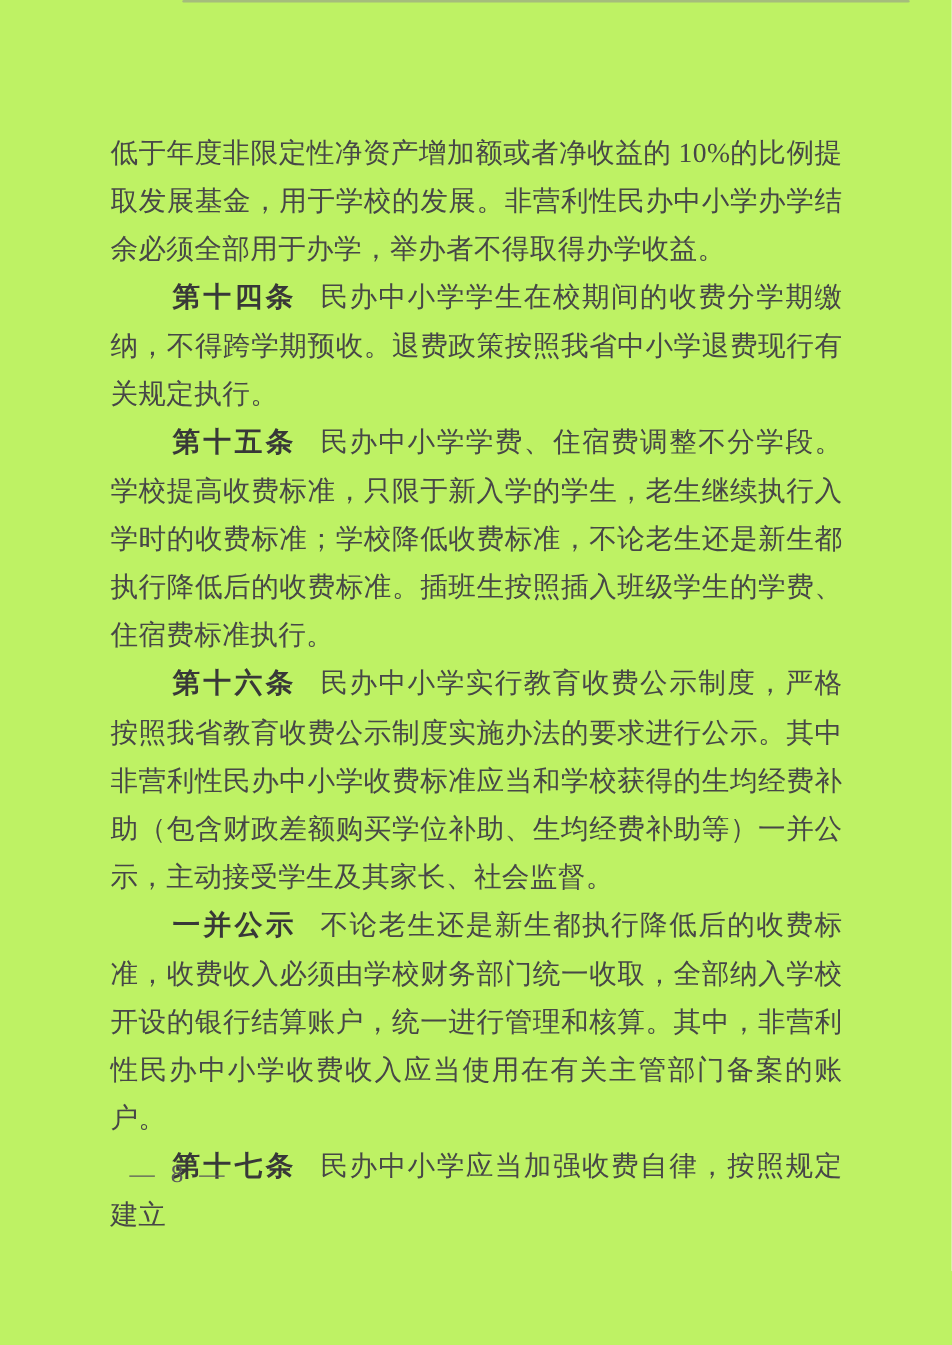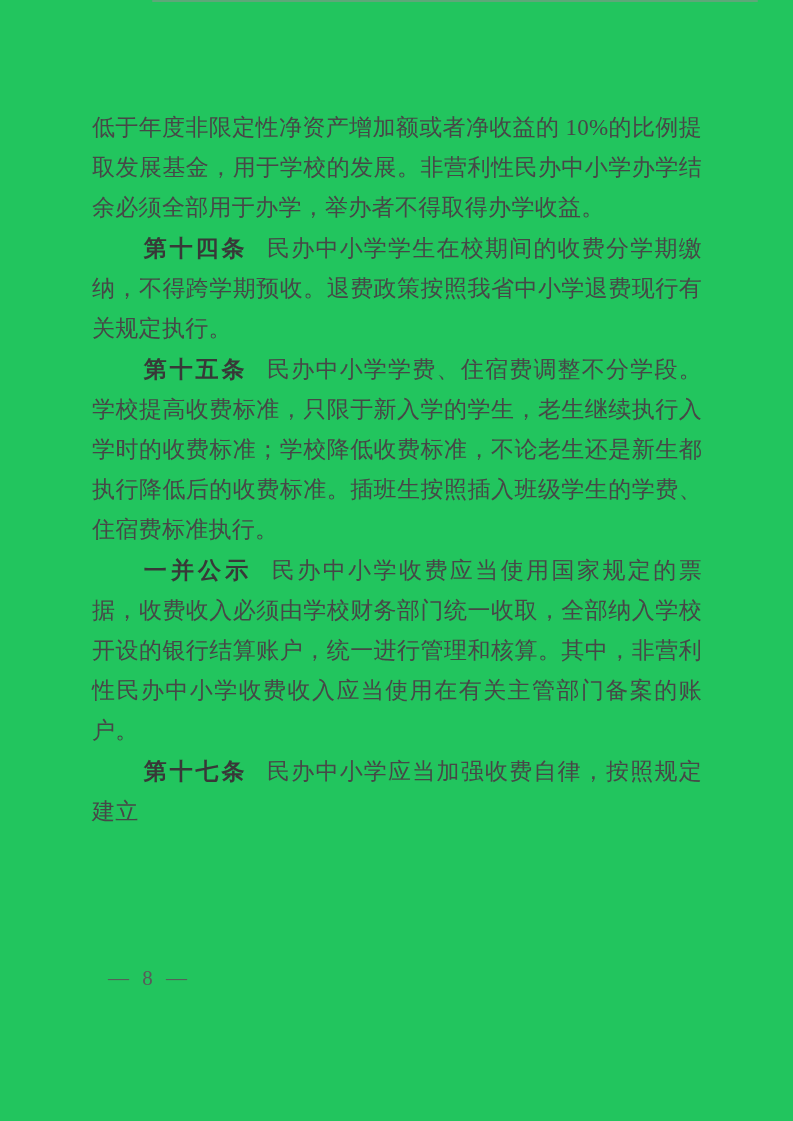--- a/index.html
+++ b/index.html
@@ -10,21 +10,21 @@
     width: 793px;
     height: 1121px;
     position: relative;
     background: #ffffff;
     font-family: "Liberation Serif", "DejaVu Serif", serif;
     overflow: hidden;
   }
   .page {
     position: absolute;
     inset: 0;
-    background: #22c55e;
+    background: #bef264;
   }
   
   .scan-line {
     position: absolute;
     top: 0;
     left: 152px;
     width: 606px;
     height: 2px;
     background: #8f8f8f;
     opacity: 0.55;
@@ -44,21 +44,21 @@
   .para {
     margin: 0;
     text-align: justify;
   }
   .para.indent {
     text-indent: 2.25em;
   }
   .term {
     font-weight: bold;
     color: #383838;
-    font-family: Liberation Sans, sans-serif;
+    font-family: Liberation Mono, monospace;
     letter-spacing: 2px;
     margin-right: 0.85em;
   }
   .page-footer {
     position: absolute;
     left: 108px;
     top: 966px;
     font-size: 21px;
     line-height: 24px;
     color: #5a5a5a;
@@ -69,18 +69,19 @@
 </head>
 <body>
 
 <div class="page">
   <div class="scan-line"></div>
 
   <div class="doc-body">
       <p class="para"><span>低于年度非限定性净资产增加额或者净收益的 10%的比例提取发展基金，用于学校的发展。非营利性民办中小学办学结余必须全部用于办学，举办者不得取得办学收益。</span></p>
       <p class="para indent"><b class="term">第十四条</b><span>民办中小学学生在校期间的收费分学期缴纳，不得跨学期预收。退费政策按照我省中小学退费现行有关规定执行。</span></p>
       <p class="para indent"><b class="term">第十五条</b><span>民办中小学学费、住宿费调整不分学段。学校提高收费标准，只限于新入学的学生，老生继续执行入学时的收费标准；学校降低收费标准，不论老生还是新生都执行降低后的收费标准。插班生按照插入班级学生的学费、住宿费标准执行。</span></p>
-      <p class="para indent"><b class="term">一并公示</b><span>民办中小学收费应当使用国家规定的票据，收费收入必须由学校财务部门统一收取，全部纳入学校开设的银行结算账户，统一进行管理和核算。其中，非营利性民办中小学收费收入应当使用在有关主管部门备案的账户。</span></p>
+      <p class="para indent"><b class="term">第十六条</b><span>民办中小学实行教育收费公示制度，严格按照我省教育收费公示制度实施办法的要求进行公示。其中非营利性民办中小学收费标准应当和学校获得的生均经费补助（包含财政差额购买学位补助、生均经费补助等）一并公示，主动接受学生及其家长、社会监督。</span></p>
+      <p class="para indent"><b class="term">一并公示</b><span>不论老生还是新生都执行降低后的收费标准，收费收入必须由学校财务部门统一收取，全部纳入学校开设的银行结算账户，统一进行管理和核算。其中，非营利性民办中小学收费收入应当使用在有关主管部门备案的账户。</span></p>
       <p class="para indent"><b class="term">第十七条</b><span>民办中小学应当加强收费自律，按照规定建立</span></p>
     </div>
 
   <div class="page-footer">— 8 —</div>
 </div>
 
 </body></html>

